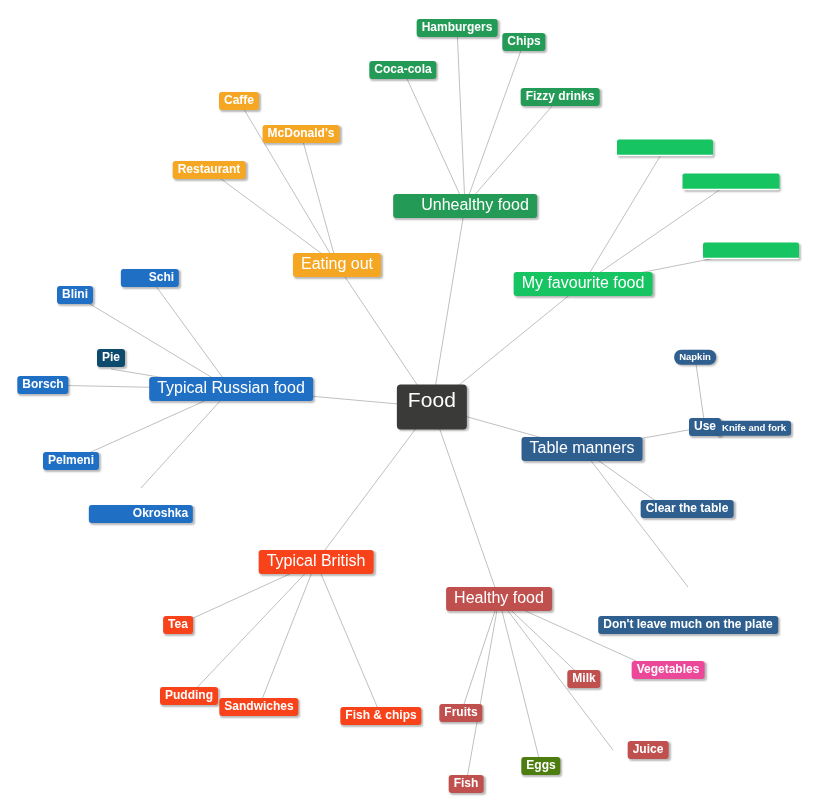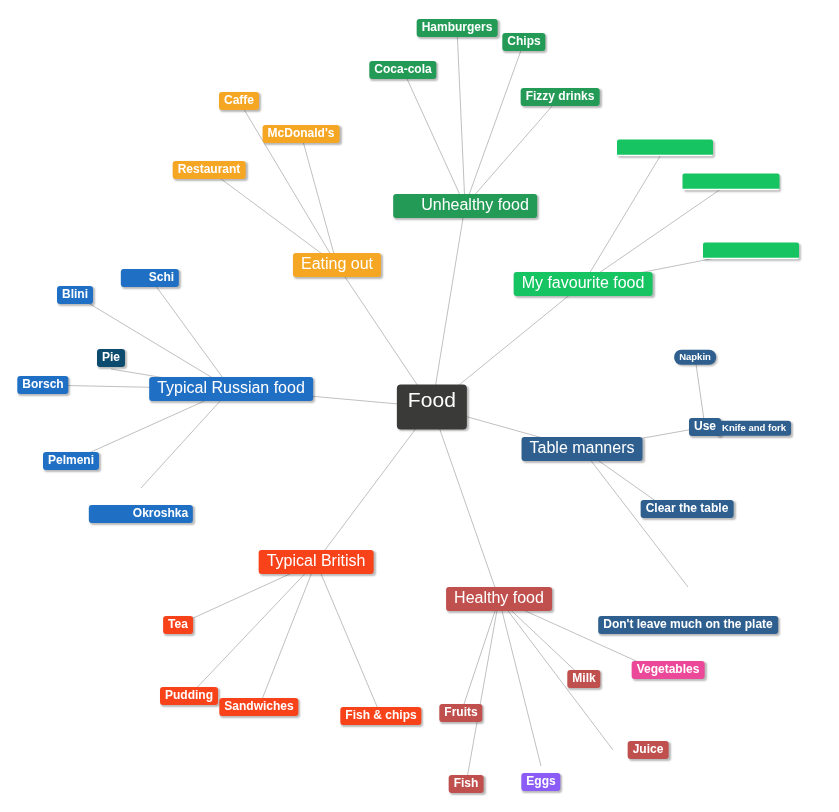--- a/index.html
+++ b/index.html
@@ -141,20 +141,20 @@
     <div class="node node-l2" style="left: 705px; top: 427px; background: rgb(46, 95, 143);">Use</div>
     <div class="node node-l3" style="left: 695px; top: 357px; background: rgb(46, 95, 143); border-radius: 7px;">Napkin</div>
     <div class="node node-l3" style="left: 754px; top: 428px; background: rgb(46, 95, 143);">Knife and fork</div>
     <div class="node node-l2" style="left: 667px; top: 509px; background: rgb(46, 95, 143); margin-left: 20px;">Clear the table</div>
     <div class="node node-l2" style="left: 688px; top: 587px; background: rgb(46, 95, 143); margin-top: 38px;">Don't leave much on the plate</div>
     <div class="node node-l1" style="left: 499px; top: 599px; background: rgb(192, 80, 77);">Healthy food</div>
     <div class="node node-l2" style="left: 656px; top: 670px; background: #ec4899; margin-left: 12px;">Vegetables</div>
     <div class="node node-l2" style="left: 584px; top: 679px; background: rgb(192, 80, 77);">Milk</div>
     <div class="node node-l2" style="left: 648px; top: 750px; background: rgb(192, 80, 77);">Juice</div>
     <div class="node node-l2" style="left: 461px; top: 713px; background: rgb(192, 80, 77);">Fruits</div>
-    <div class="node node-l2" style="left: 541px; top: 766px; background: #8b5cf6; margin-top: 16px;">Eggs</div>
+    <div class="node node-l2" style="left: 541px; top: 766px; background: #4d7c0f;">Eggs</div>
     <div class="node node-l2" style="left: 466px; top: 784px; background: rgb(192, 80, 77);">Fish</div>
     <div class="node node-l1" style="left: 316px; top: 562px; background: rgb(248, 67, 26);">Typical British</div>
     <div class="node node-l2" style="left: 178px; top: 625px; background: rgb(248, 67, 26);">Tea</div>
     <div class="node node-l2" style="left: 189px; top: 696px; background: rgb(248, 67, 26);">Pudding</div>
     <div class="node node-l2" style="left: 259px; top: 707px; background: rgb(248, 67, 26);">Sandwiches</div>
     <div class="node node-l2" style="left: 381px; top: 716px; background: rgb(248, 67, 26);">Fish &amp; chips</div>
   </div>
 
 </body></html>

